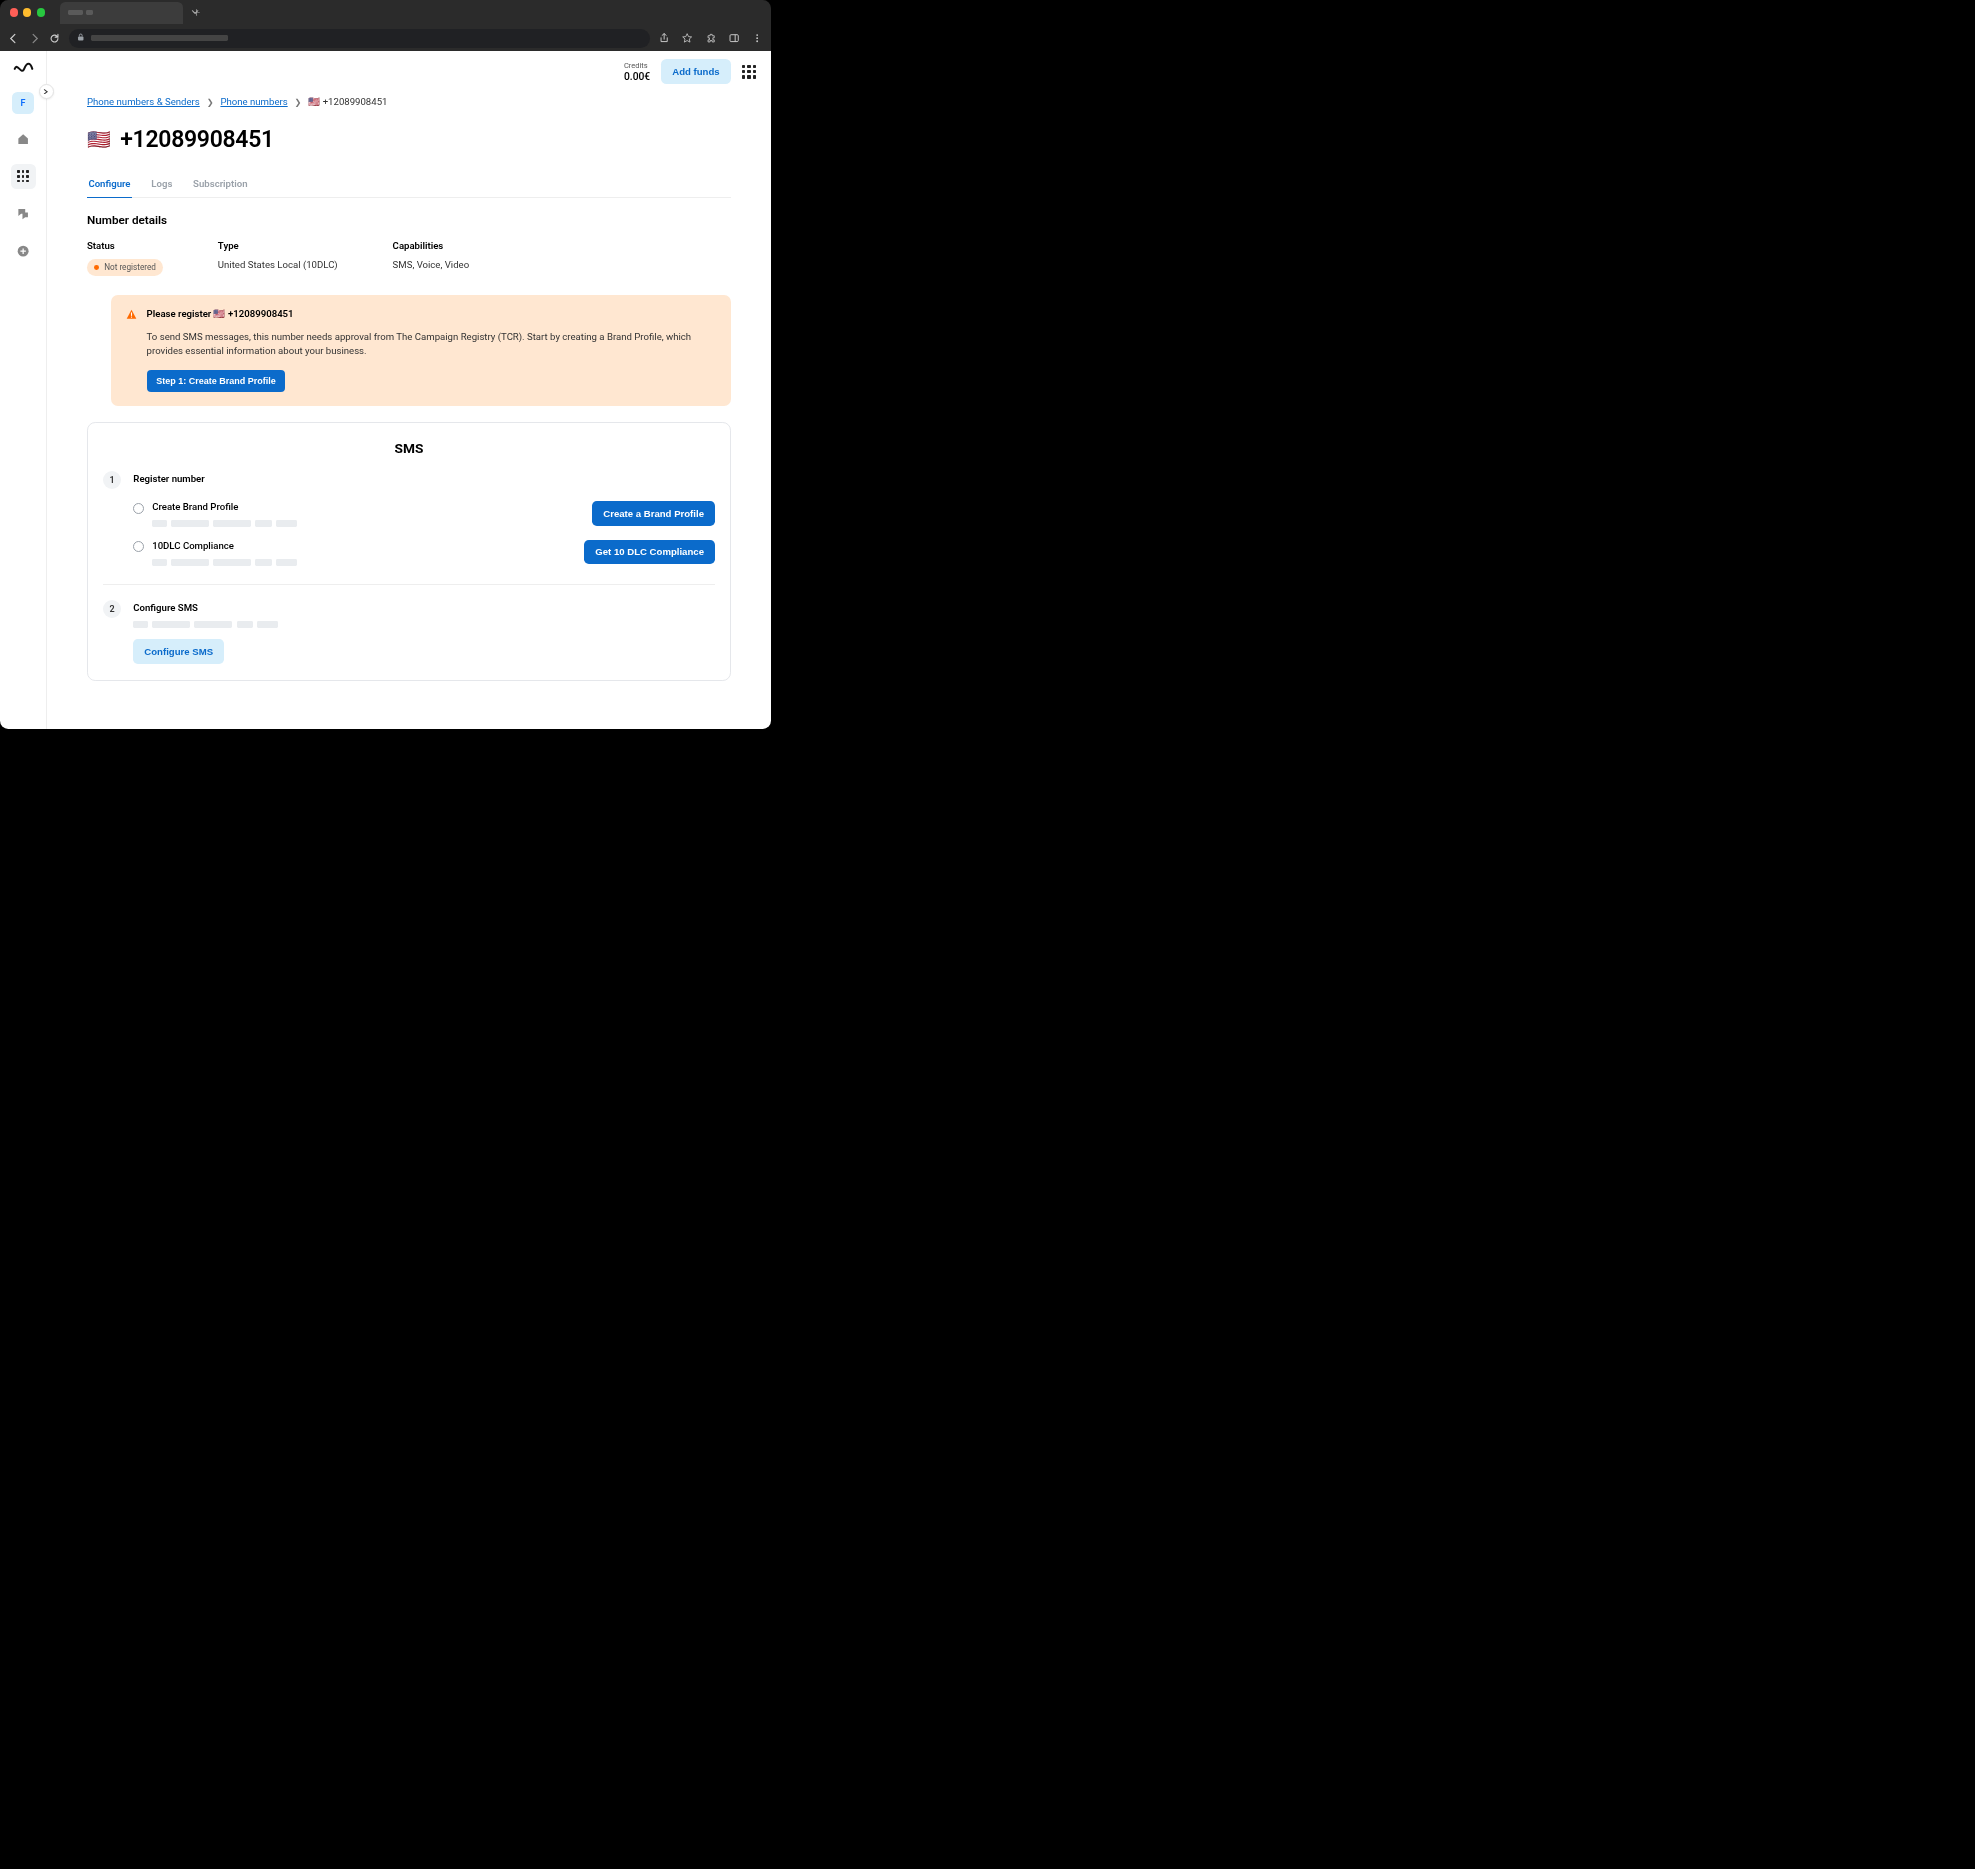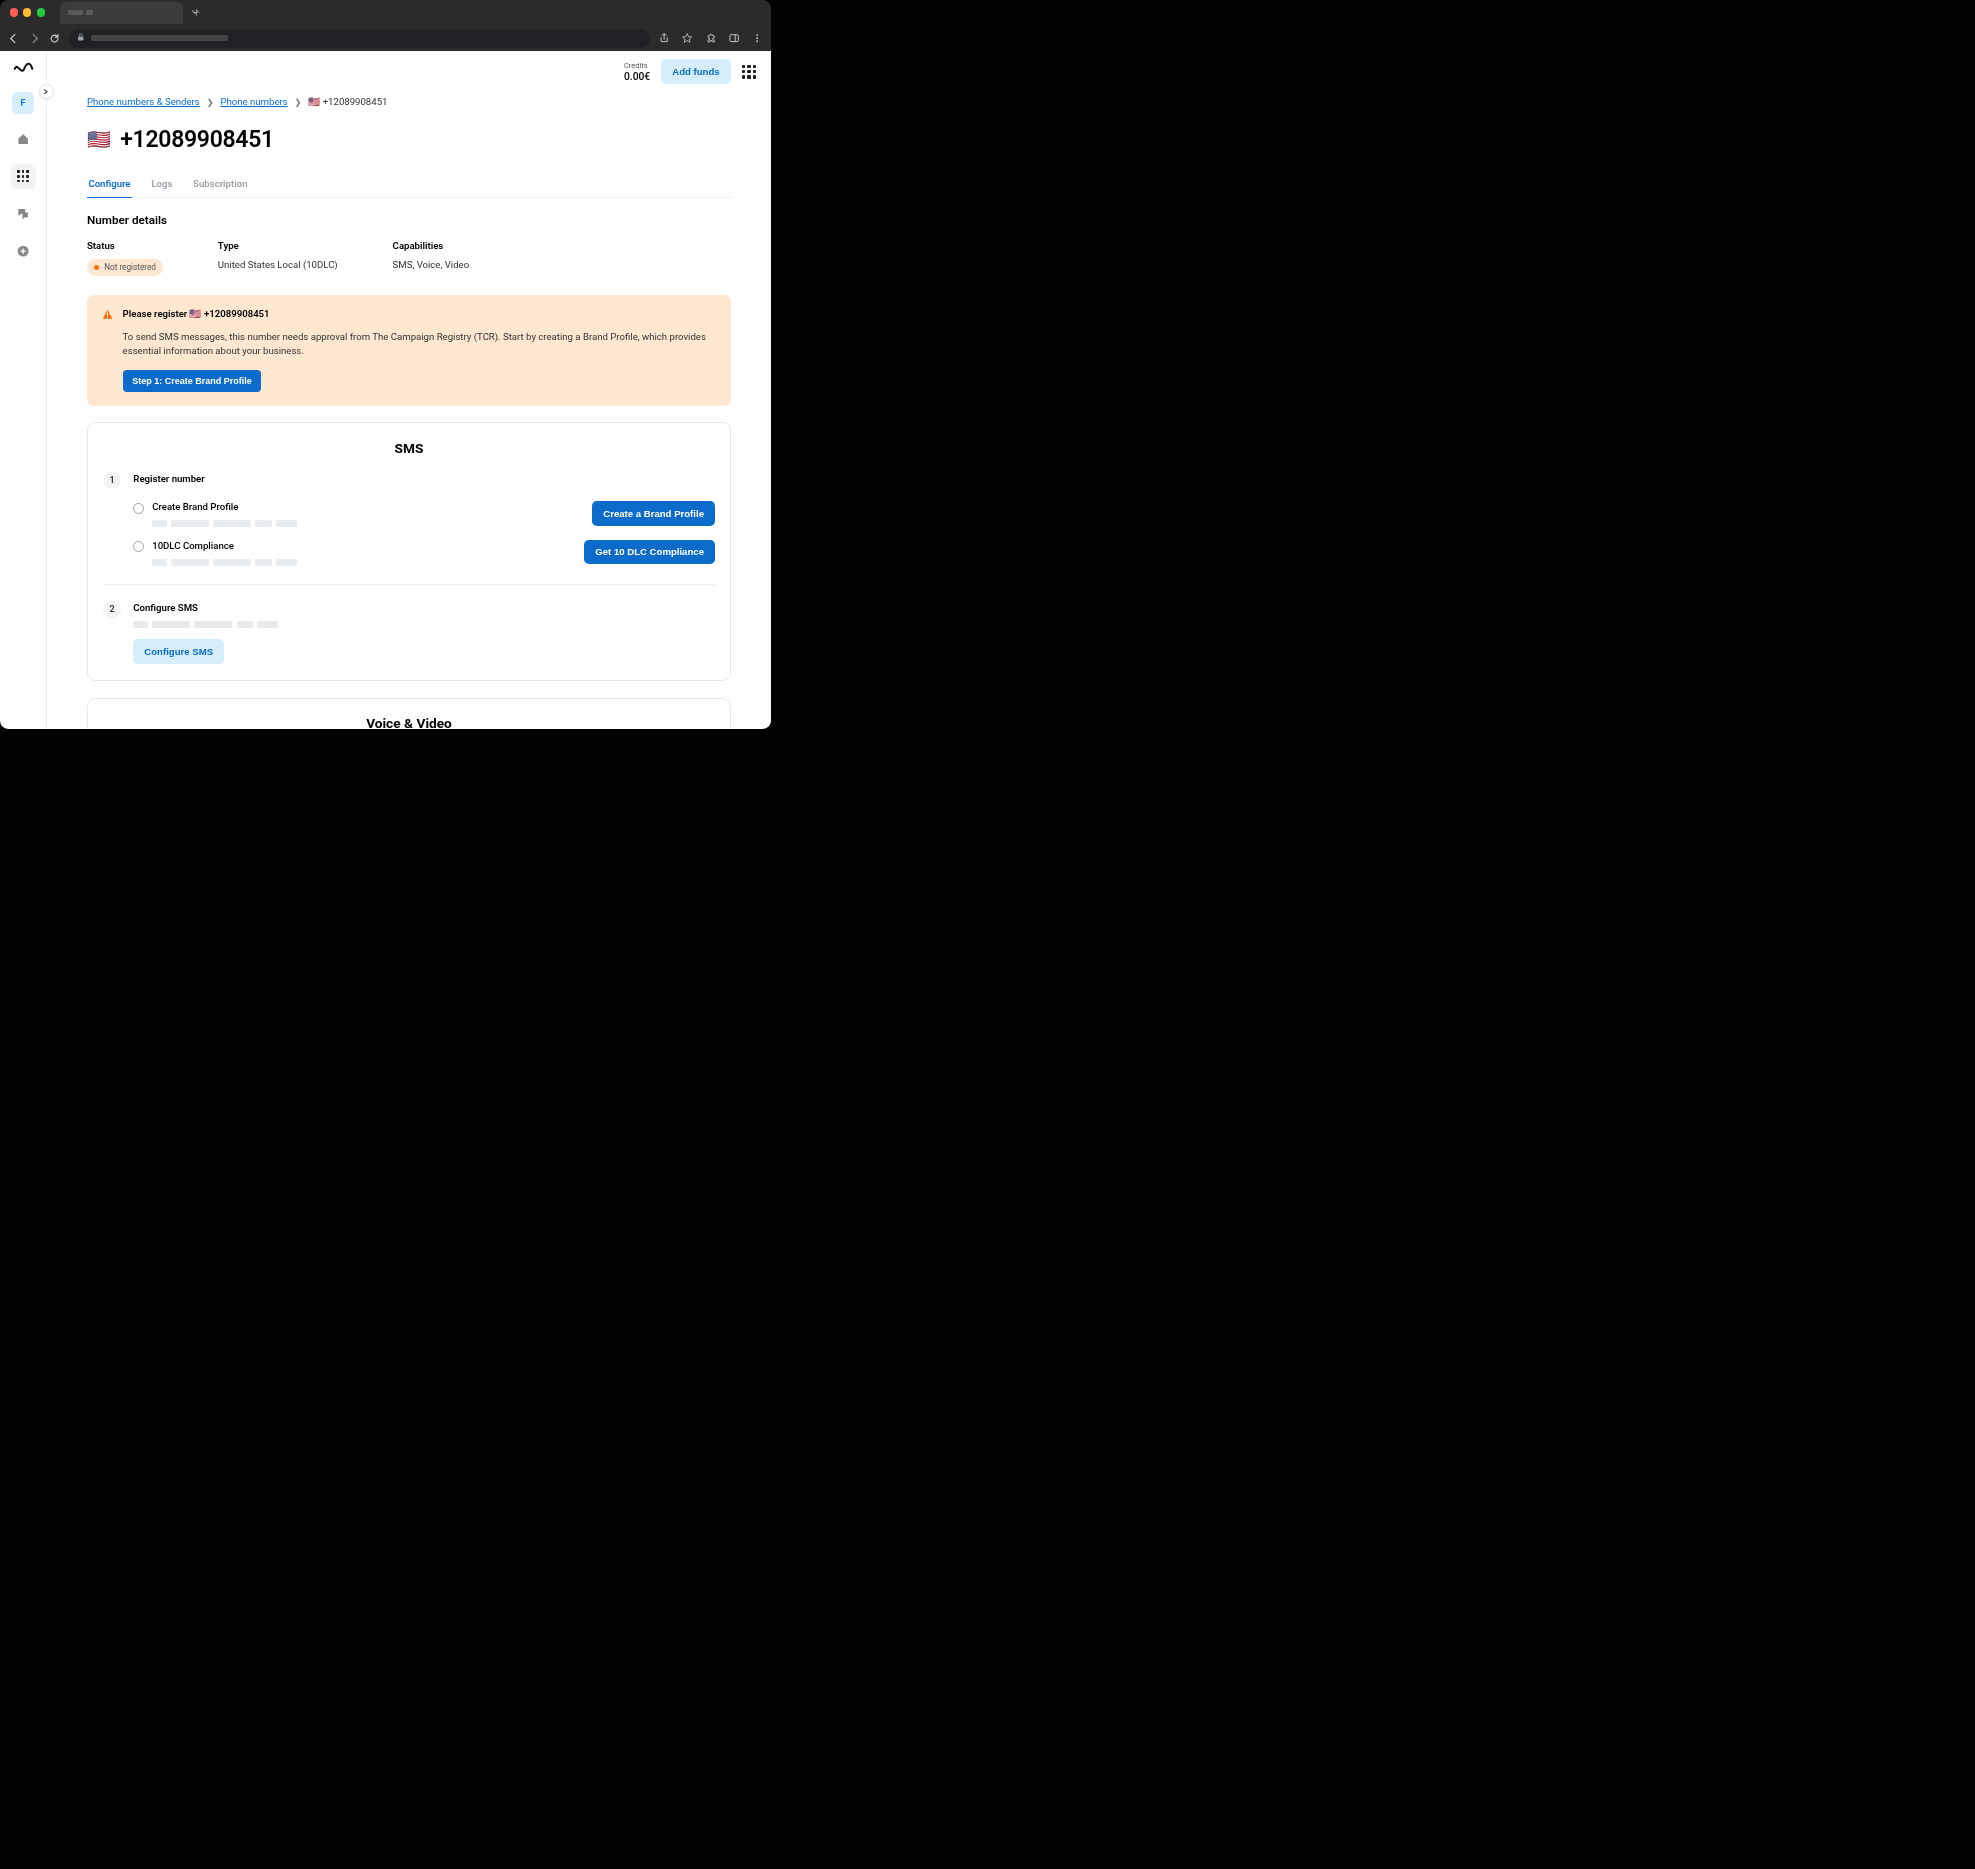--- a/index.html
+++ b/index.html
@@ -237,20 +237,21 @@
   border-radius:9.6px;
 }
 .status-dot { width:4.8px; height:4.8px; border-radius:50%; background:#ff6a00; }
 .detail-value { font-size:9.6px; color:#333; }
 
 .alert {
   background:#ffe7d1;
   border-radius:6.9px;
   padding: 13.7px 15px;
   margin-top: 19px;
+  margin-left: 24px;
 }
 .alert-head { display:flex; gap:9.6px; align-items:flex-start; }
 .alert-icon { color:#ff6a00; font-size:11px; margin-top:0.7px; }
 .alert-title { font-weight:600; font-size:9.6px; }
 .alert-body { font-size:9.6px; color:#333; margin-top:6.9px; line-height:1.5; margin-left:20.6px; }
 .alert-btn {
   margin-top:11px;
   margin-left:20.6px;
   background:#0b6bcb;
   color:#fff;
@@ -596,21 +597,17 @@
                 <div class="ph" style="width:38px;"></div>
                 <div class="ph" style="width:38px;"></div>
                 <div class="ph" style="width:16.5px;"></div>
                 <div class="ph" style="width:20.6px;"></div>
             </div>
             <button class="btn-light" style="margin-top:11px;">Configure SMS</button>
           </div>
         </div>
       </div>
 
-      <div class="card">
-        <h2>Voice &amp; Video</h2>
-
-      </div>
 
     </div>
   </div>
 </div>
 
 
 </body></html>

